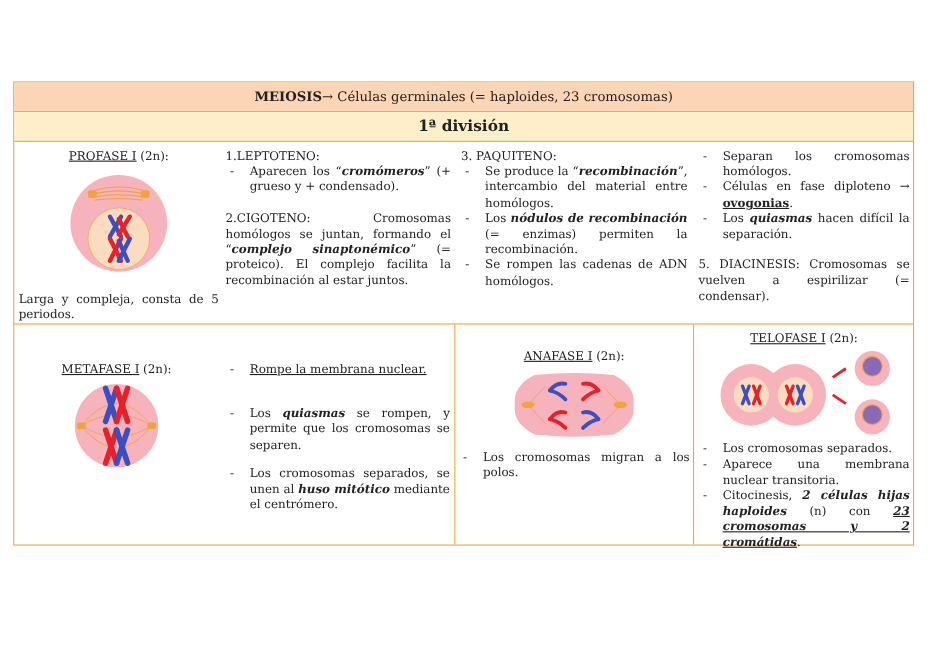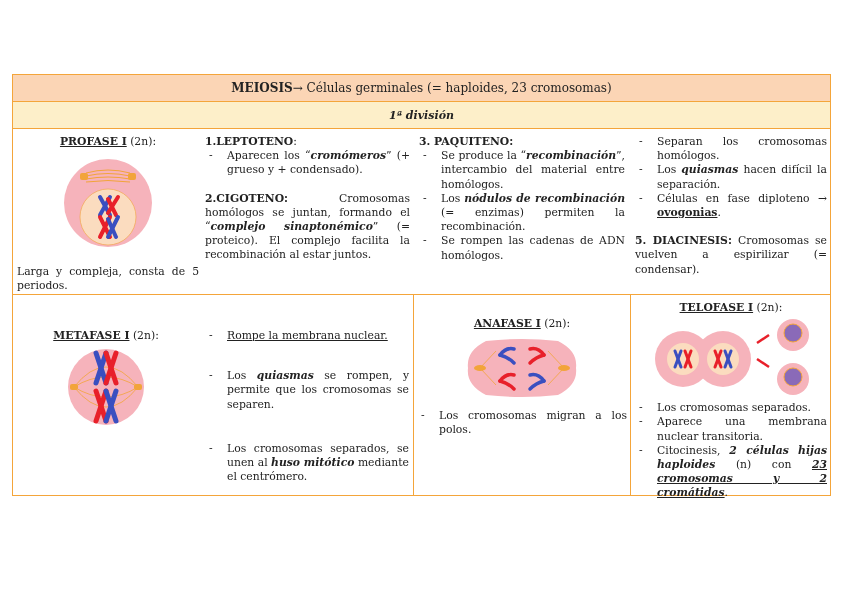--- a/index.html
+++ b/index.html
@@ -5,27 +5,27 @@
   html, body { margin:0; padding:0; background:#ffffff; }
   body { width:848px; height:600px; position:relative; overflow:hidden;
          font-family:"DejaVu Serif", "Liberation Serif", serif; color:#222; }
   .tbl { position:absolute; left:12px; top:74px; width:819px; height:422px;
          border:1.5px solid #f4a53a; box-sizing:border-box; }
   .hdr1 { position:absolute; left:0; top:0; right:0; height:26px; background:#fbd5b5;
           border-bottom:1.5px solid #f4a53a; display:flex; align-items:center; justify-content:center;
           font-size:12px; }
   .hdr2 { position:absolute; left:0; top:27px; right:0; height:26px; background:#fdefc9;
           border-bottom:1.5px solid #f4a53a; display:flex; align-items:center; justify-content:center;
-          font-size:11px; font-weight:bold; font-style:italic; }
+          font-size:14px; font-weight:bold; }
   .row1 { position:absolute; left:0; top:54px; right:0; height:165px;
           border-bottom:1.5px solid #f4a53a; }
   .row2 { position:absolute; left:0; top:220px; right:0; bottom:0; }
   .vline { position:absolute; top:0; bottom:0; width:0; border-left:1.5px solid #f4a53a; }
   .cell { position:absolute; font-size:10.8px; line-height:14.2px; }
-  .title { font-weight:bold; }
+  .title { font-weight:normal; }
   .ul { text-decoration:underline; }
   ul.dash { list-style:none; margin:0; padding:0; }
   ul.dash li { position:relative; padding-left:22px; text-align:justify; }
   ul.dash li::before { content:"-"; position:absolute; left:4px; }
   .just { text-align:justify; }
   .b { font-weight:bold; }
   .bi { font-weight:bold; font-style:italic; }
   .i { font-style:italic; }
   .center { text-align:center; }
   svg { display:block; }
@@ -92,22 +92,22 @@
       <ul class="dash">
         <li><span>Se produce la “</span><span class="bi">recombinación</span><span>”, intercambio del material entre homólogos.</span></li>
         <li><span>Los </span><span class="bi">nódulos de recombinación</span><span> (= enzimas) permiten la recombinación.</span></li>
         <li><span>Se rompen las cadenas de ADN homólogos.</span></li>
       </ul>
     </div>
 
     <div class="cell" style="left:622px; top:6px; width:192px;">
       <ul class="dash">
         <li><span>Separan los cromosomas homólogos.</span></li>
+        <li><span>Células en fase diploteno → </span><span class="b ul">ovogonias</span><span>.</span></li>
         <li><span>Los </span><span class="bi">quiasmas</span><span> hacen difícil la separación.</span></li>
-        <li><span>Células en fase diploteno → </span><span class="b ul">ovogonias</span><span>.</span></li>
       </ul>
       <div class="just" style="margin-top:14px;">
         <span class="title">5. DIACINESIS:</span><span> Cromosomas se vuelven a espirilizar (= condensar).</span>
       </div>
     </div>
   </div>
 
   <div class="row2">
     <div class="vline" style="left:400px;"></div>
     <div class="vline" style="left:617px;"></div>
@@ -135,21 +135,21 @@
             <path d="M42 44 L52 74" stroke="#3a4fc0"></path>
               <path d="M52 44 L42 74" stroke="#3a4fc0"></path>
           </g>
         </svg>
       </div>
     </div>
 
     <div class="cell" style="left:192px; top:34px; width:204px;">
       <ul class="dash">
         <li style="margin-bottom:26px;text-decoration:underline;"><span>Rompe la membrana nuclear.</span></li>
-        <li style="margin-bottom:30px;"><span>Los </span><span class="bi">quiasmas</span><span> se rompen, y permite que los cromosomas se separen.</span></li>
+        <li style="margin-bottom:12px;"><span>Los </span><span class="bi">quiasmas</span><span> se rompen, y permite que los cromosomas se separen.</span></li>
         <li><span>Los cromosomas separados, se unen al </span><span class="bi">huso mitótico</span><span> mediante el centrómero.</span></li>
       </ul>
     </div>
 
     <div class="cell" style="left:404px; top:22px; width:210px;">
       <div class="center"><span class="title ul">ANAFASE I</span><span> (2n):</span></div>
       <div style="margin:6px auto 0; width:112px;">
         <svg width="112" height="62" viewBox="0 0 112 62">
           <path d="M20 4 Q56 0 92 4 Q112 14 110 31 Q112 48 92 58 Q56 62 20 58 Q0 48 2 31 Q0 14 20 4 Z" fill="#f6b3bb"></path>
           <g stroke="#f2a43a" stroke-width="0.8" fill="none">

